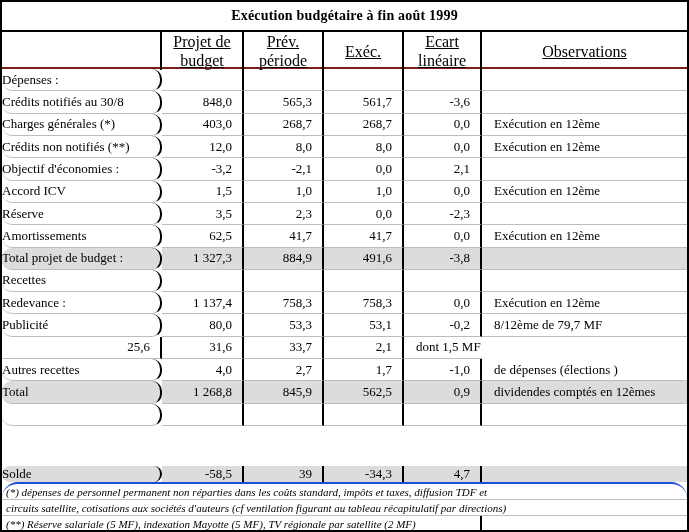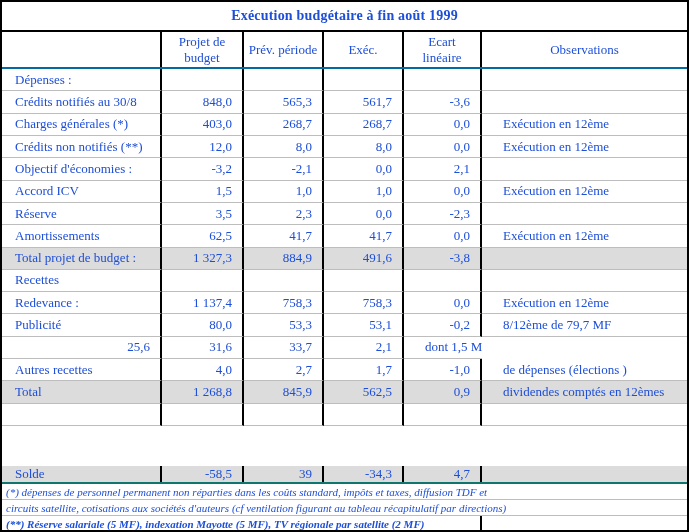--- a/index.html
+++ b/index.html
@@ -1,63 +1,64 @@
 <!DOCTYPE html>
 <html><head>
 <meta charset="utf-8">
 <style>
   html,body{margin:0;padding:0;background:#f2f2f2;}
   .sheet{
     width:689px;height:532px;box-sizing:border-box;
     background:#ffffff;border:2px solid #000;
     font-family:"Liberation Serif","DejaVu Serif",serif;
-    color:#1d4ed8;position:relative;overflow:hidden;
+    color:#000000;position:relative;overflow:hidden;
   }
   .title-row{
     height:28px;border-bottom:2px solid #000;
     display:flex;align-items:center;justify-content:center;
     font-weight:bold;font-size:14px;letter-spacing:.2px;
   }
   .hdr-row{
-    height:35px;border-bottom:2px solid #0369a1;
+    height:35px;border-bottom:2px solid #7f1d1d;
     display:grid;grid-template-columns:160px 82px 80px 80px 78px 1fr;
-    font-size:13px;
+    font-size:16px;
+    text-decoration:underline;
   }
   .hdr-cell{
     box-sizing:border-box;display:flex;align-items:center;justify-content:center;
     text-align:center;line-height:1.2;padding:0 4px;
   }
   .vline{border-right:2px solid #000;}
   .data-grid{
     height:413px;display:grid;grid-template-rows:repeat(17,1fr);
     font-size:13px;
   }
   .row{
     display:grid;grid-template-columns:160px 82px 80px 80px 78px 1fr;
   }
   .row.shaded .cell{background:#dcdcdc;}
   .cell{
     box-sizing:border-box;display:flex;align-items:center;
     border-bottom:1px solid #bdbdbd;overflow:hidden;white-space:nowrap;
   }
   .row:last-child .cell{border-bottom:none;margin-top:40px;}
-  .lbl{padding-left:13px;justify-content:flex-start;}
+  .lbl{padding-left:0;justify-content:flex-start;border-radius:10px;}
   .num{padding-right:10px;justify-content:flex-end;}
-  .obs{padding-left:21px;justify-content:flex-start;}
+  .obs{padding-left:12px;justify-content:flex-start;}
   .footnotes{
     height:48px;box-sizing:border-box;
     font-size:11px;font-style:italic;
   }
   .fn-row{
     height:16px;box-sizing:border-box;display:flex;align-items:center;
     border-bottom:1px solid #bdbdbd;
   }
   .fn-row:last-child{border-bottom:none;}
   .fn-text{padding-left:4px;white-space:nowrap;overflow:hidden;}
-  .fn-split{display:grid;grid-template-columns:480px 1fr;align-items:center;font-weight:bold;}
+  .fn-split{display:grid;grid-template-columns:480px 1fr;align-items:center;}
   .fn-left{box-sizing:border-box;border-right:2px solid #000;height:16px;display:flex;align-items:center;}
 </style>
 </head>
 <body>
 
 <div class="sheet">
 
   <div class="title-row">Exécution budgétaire à fin août 1999</div>
 
   <div class="hdr-row">
@@ -218,21 +219,21 @@
       <div class="cell lbl vline">Solde</div>
       <div class="cell num vline">-58,5</div>
       <div class="cell num vline">39</div>
       <div class="cell num vline">-34,3</div>
       <div class="cell num vline">4,7</div>
       <div class="cell obs"></div>
     </div>
 
   </div>
 
-  <div class="footnotes" style="border-top:2px solid #0f766e;">
+  <div class="footnotes" style="border-top:2px solid #1d4ed8;border-radius:16px;">
     <div class="fn-row">
       <div class="fn-text">(*) dépenses de personnel permanent non réparties dans les coûts standard, impôts et taxes, diffusion TDF et</div>
     </div>
     <div class="fn-row">
       <div class="fn-text">circuits satellite, cotisations aux sociétés d'auteurs (cf ventilation figurant au tableau récapitulatif par directions)</div>
     </div>
     <div class="fn-row fn-split">
       <div class="fn-left">
         <div class="fn-text">(**) Réserve salariale (5 MF), indexation Mayotte (5 MF), TV régionale par satellite (2 MF)</div>
       </div>

